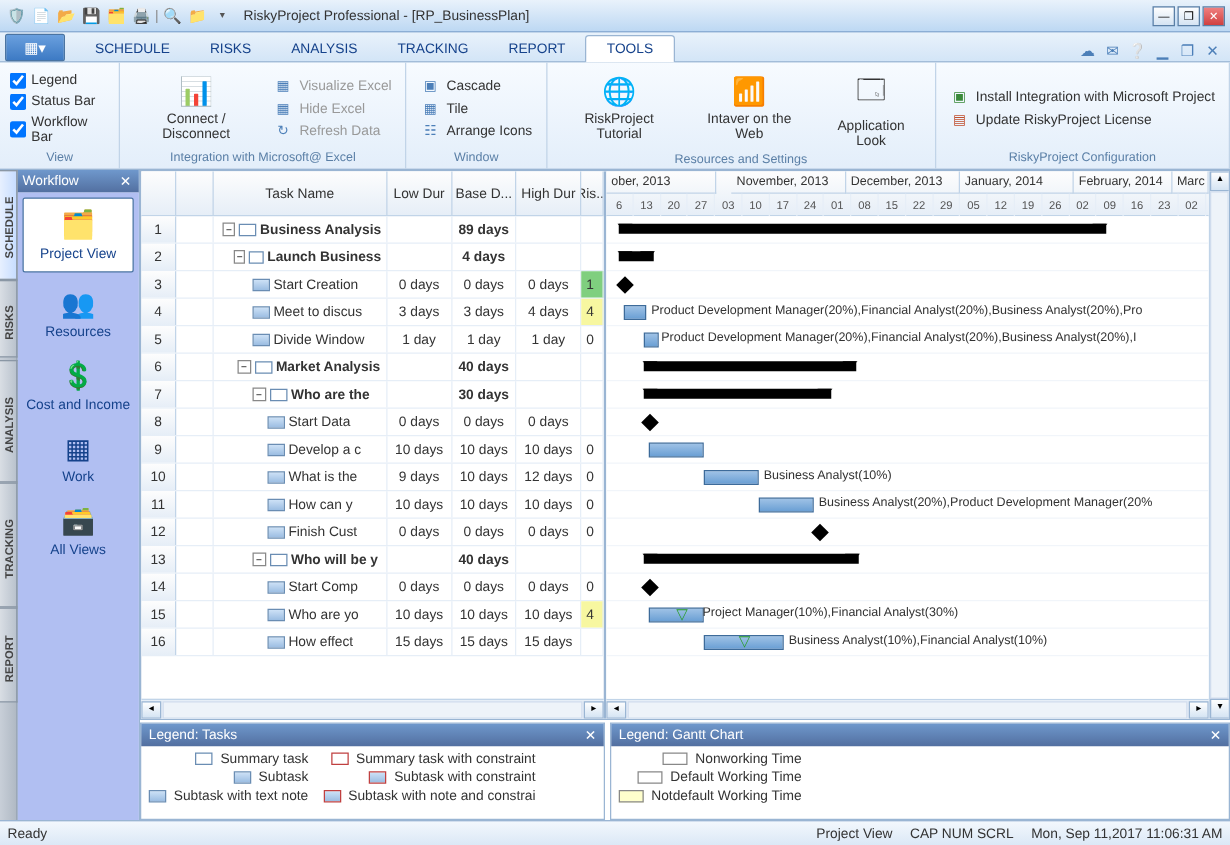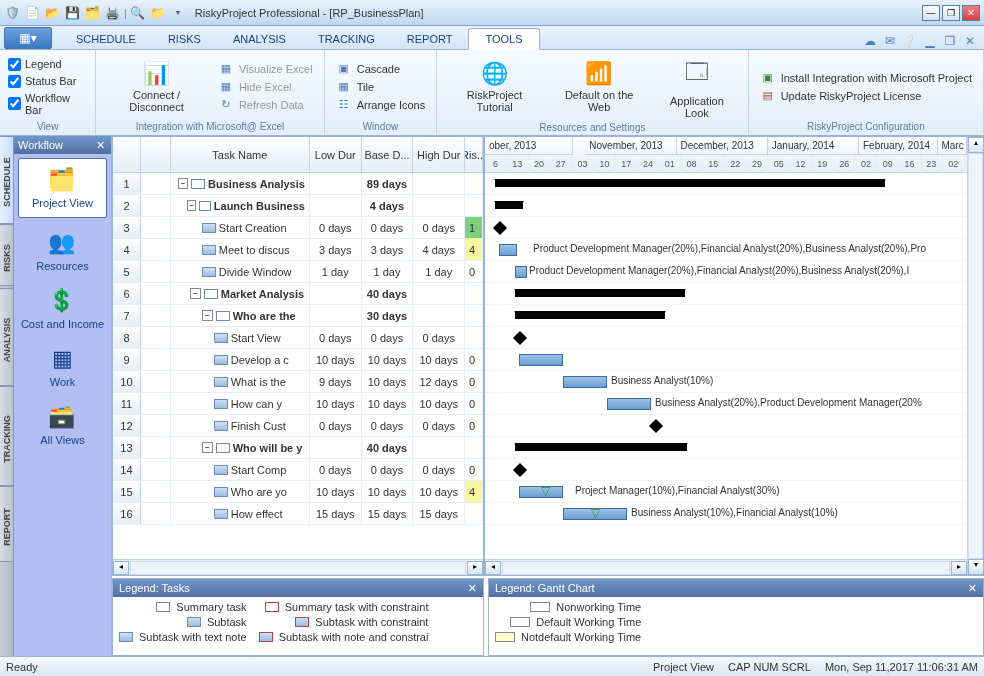--- a/index.html
+++ b/index.html
@@ -212,21 +212,21 @@
     <div class="ribbon-group-title">Window</div>
   </div>
   <div class="ribbon-group">
     <div class="ribbon-group-body">
       <div class="rg-big">
           <span class="big-icon">🌐</span>
           <span>RiskProject Tutorial</span>
         </div>
       <div class="rg-big">
           <span class="big-icon">📶</span>
-          <span>Default on the Web</span>
+          <span>Intaver on the Web</span>
         </div>
       <div class="rg-big">
           <span class="big-icon">🗔</span>
           <span>Application Look</span>
         </div>
     </div>
     <div class="ribbon-group-title">Resources and Settings</div>
   </div>
   <div class="ribbon-group" style="flex:1">
     <div class="ribbon-group-body">
@@ -403,21 +403,21 @@
     <div class="gc dur bold" style="width:52px">30 days</div>
     <div class="gc dur bold" style="width:52px"></div>
     <div class="gc" style="width:18px;"></div>
             </div>
             <div class="grow">
     <div class="gc rownum" style="width:28px">8</div>
     <div class="gc" style="width:30px"></div>
     <div class="gc taskname" style="width:140px">
                 <span class="indent" style="width:36px"></span>
                 <span class="task-ic"></span>
-                <span>Start View</span>
+                <span>Start Data</span>
               </div>
     <div class="gc dur" style="width:52px">0 days</div>
     <div class="gc dur" style="width:52px">0 days</div>
     <div class="gc dur" style="width:52px">0 days</div>
     <div class="gc" style="width:18px;"></div>
             </div>
             <div class="grow">
     <div class="gc rownum" style="width:28px">9</div>
     <div class="gc" style="width:30px"></div>
     <div class="gc taskname" style="width:140px">
@@ -570,21 +570,21 @@
               <div class="sum-bar" style="left:10px;width:390px"></div>
             </div>
             <div class="gantt-row">
               <div class="sum-bar" style="left:10px;width:28px"></div>
             </div>
             <div class="gantt-row">
               <div class="milestone" style="left:10px"></div>
             </div>
             <div class="gantt-row">
               <div class="task-bar" style="left:14px;width:18px"></div>
-              <span class="task-lbl" style="left:48px">Product Development Manager(20%),Financial Analyst(20%),Business Analyst(20%),Pro</span>
+              <span class="task-lbl" style="left:36px">Product Development Manager(20%),Financial Analyst(20%),Business Analyst(20%),Pro</span>
             </div>
             <div class="gantt-row">
               <div class="task-bar" style="left:30px;width:12px"></div>
               <span class="task-lbl" style="left:44px">Product Development Manager(20%),Financial Analyst(20%),Business Analyst(20%),I</span>
             </div>
             <div class="gantt-row">
               <div class="sum-bar" style="left:30px;width:170px"></div>
             </div>
             <div class="gantt-row">
               <div class="sum-bar" style="left:30px;width:150px"></div>
@@ -607,21 +607,21 @@
               <div class="milestone" style="left:166px"></div>
             </div>
             <div class="gantt-row">
               <div class="sum-bar" style="left:30px;width:172px"></div>
             </div>
             <div class="gantt-row">
               <div class="milestone" style="left:30px"></div>
             </div>
             <div class="gantt-row">
               <div class="task-bar" style="left:34px;width:44px"></div>
-              <span class="task-lbl" style="left:90px">Project Manager(10%),Financial Analyst(30%)</span>
+              <span class="task-lbl" style="left:77px">Project Manager(10%),Financial Analyst(30%)</span>
               <span class="marker-g" style="left:56px">▽</span>
             </div>
             <div class="gantt-row">
               <div class="task-bar" style="left:78px;width:64px"></div>
               <span class="task-lbl" style="left:146px">Business Analyst(10%),Financial Analyst(10%)</span>
               <span class="marker-g" style="left:106px">▽</span>
             </div>
           </div>
         <div class="hscroll">
             <span class="hs-btn">◂</span>

